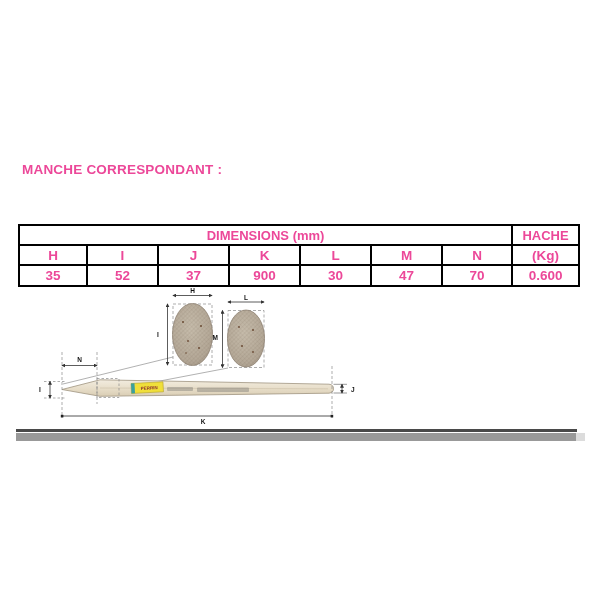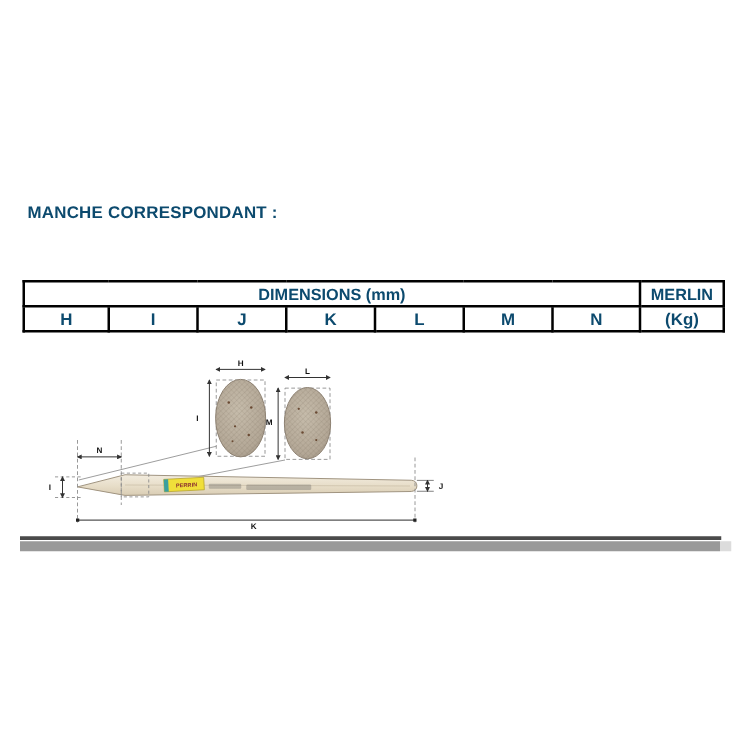--- a/index.html
+++ b/index.html
@@ -1,17 +1,17 @@
 <!DOCTYPE html>
 <html><head>
 <meta charset="utf-8">
 <style>
   html,body{margin:0;padding:0;background:#fff;}
   #page{position:relative;width:600px;height:600px;background:#ffffff;overflow:hidden;
-        font-family:"Liberation Sans",sans-serif;color:#0c4a6e;}
+        font-family:"Liberation Sans",sans-serif;color:#ec4899;}
   
   #header{position:absolute;left:22px;top:160px;}
   .h-line1{font-size:13.5px;font-weight:bold;line-height:20px;letter-spacing:.2px;}
   .h-line2{font-size:15.5px;font-weight:bold;line-height:21px;letter-spacing:.2px;}
   .h-line3{font-size:11.5px;font-weight:bold;line-height:18px;}
   
   #spec-table{position:absolute;left:18px;top:224px;width:560px;border-collapse:collapse;
               table-layout:fixed;font-weight:bold;font-size:13.5px;}
   #spec-table td{border:2px solid #000;text-align:center;vertical-align:middle;padding:0;margin-left:23px;}
   #spec-table tr.r1 td{height:18px;font-size:13px;}
@@ -41,31 +41,41 @@
         <col style="width:71px">
         <col style="width:71px">
       <col style="width:71px">
         <col style="width:71px">
         <col style="width:70px">
         <col style="width:67px">
     </colgroup>
     <tbody>
         <tr class="r1">
       <td colspan="7">DIMENSIONS (mm)</td>
-      <td>MERLIN</td>
+      <td>HACHE</td>
     </tr>
     <tr class="r2">
       <td>H</td>
       <td>I</td>
       <td>J</td>
       <td>K</td>
       <td>L</td>
       <td>M</td>
       <td>N</td>
       <td>(Kg)</td>
+    </tr>
+    <tr class="r3">
+      <td>35</td>
+      <td>52</td>
+      <td>37</td>
+      <td>900</td>
+      <td>30</td>
+      <td>47</td>
+      <td>70</td>
+      <td>0.600</td>
     </tr>
   </tbody>
     </table>
 
   <svg id="drawing" viewBox="0 285 600 150" xmlns="http://www.w3.org/2000/svg">
     <defs>
       <linearGradient id="woodGrad" x1="0" y1="0" x2="0" y2="1">
         <stop offset="0" stop-color="#f2ecdf"></stop>
         <stop offset="0.55" stop-color="#e7ddc8"></stop>
         <stop offset="1" stop-color="#d9cdb4"></stop>

